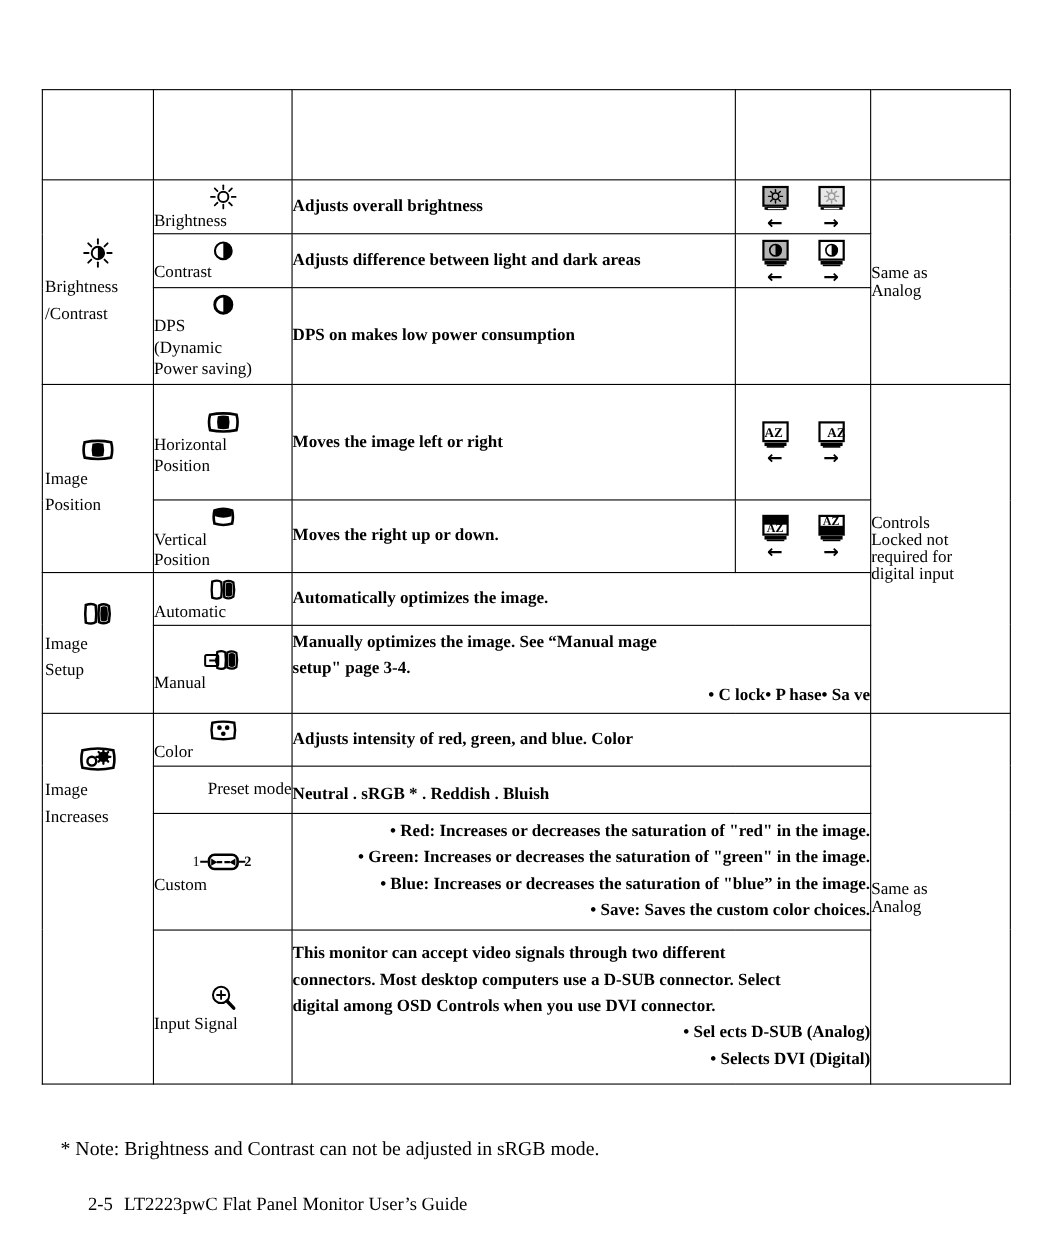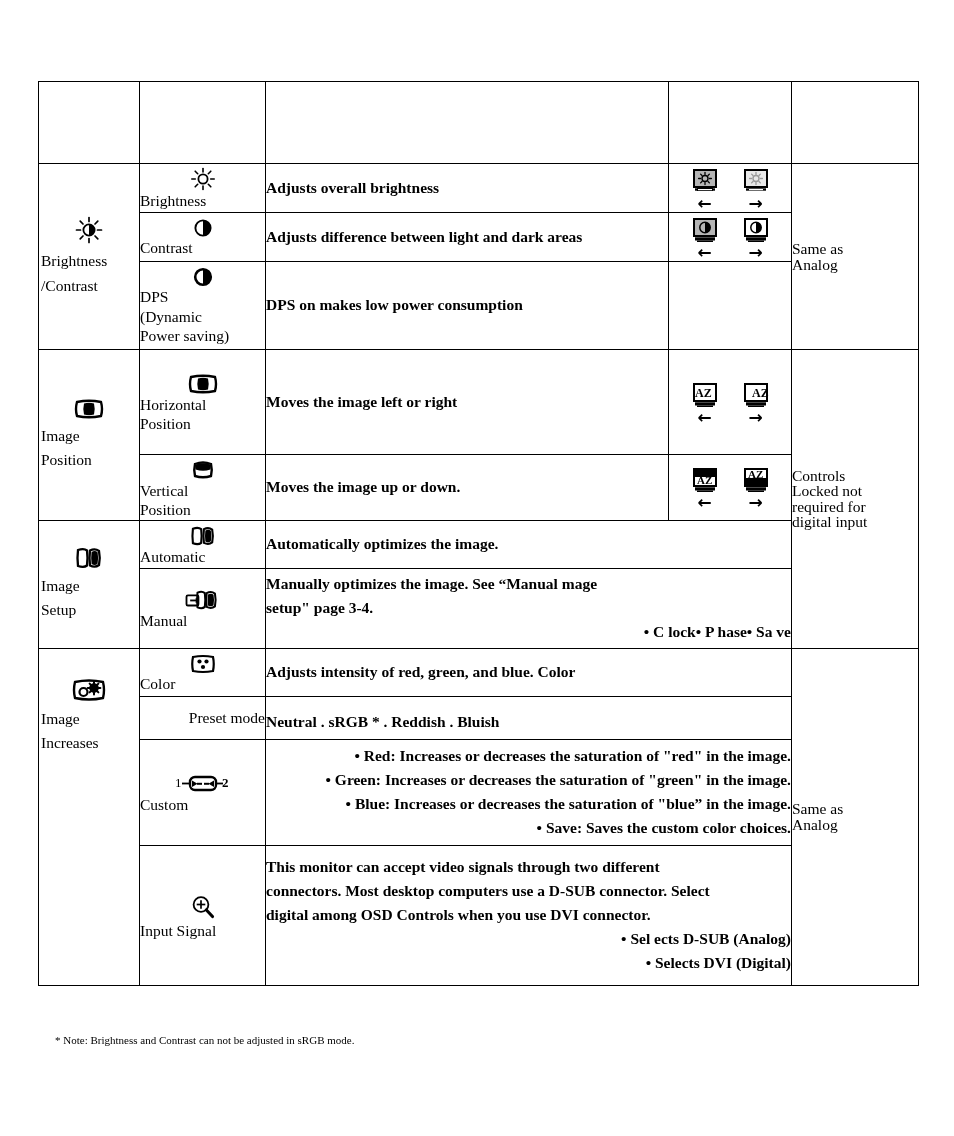--- a/index.html
+++ b/index.html
@@ -76,21 +76,21 @@
     padding: 8px 0 6px 9px;
     vertical-align: top;
     line-height: 1.65;
   }
   .sidecell span { display: block; }
 
   .note {
     position: absolute;
     left: 55px;
     top: 1034px;
-    font-size: 11px;
+    font-size: 18px;
   }
   .footer {
     position: absolute;
     left: 80px;
     top: 1085px;
     font-size: 17px;
   }
   .footer .pg { margin-right: 10px; }
 
   svg { display: block; }
@@ -345,21 +345,21 @@
         <span class="ic">
           <svg width="30" height="24" viewBox="0 0 30 24" style="margin:0 auto">
             <path d="M7 7 Q15 4 23 7 Q24.5 13 23 19 Q15 21.5 7 19 Q5.5 13 7 7 Z" fill="none" stroke="#000" stroke-width="2.4"></path>
             <path d="M7.6 7.6 Q15 5 22.4 7.6 Q23 10 22.4 12.4 Q15 15 7.6 12.4 Q7 10 7.6 7.6 Z" fill="#000"></path>
           </svg>
         </span>
         <span class="lbl">Vertical</span>
         <span class="lbl">Position</span>
       </td>
       <td class="c3 desc">
-        <p>Moves the image up or down.</p>
+        <p>Moves the right up or down.</p>
       </td>
       <td class="c4">
         <div class="iconpair">
           <div class="iconunit">
             <span>
               <svg width="30" height="29" viewBox="0 0 30 29">
                 <rect x="3" y="1" width="24" height="19" fill="#000"></rect>
                 <rect x="5" y="3" width="20" height="15" fill="#000"></rect>
                 <rect x="5" y="10" width="20" height="8" fill="#fff"></rect>
                 <text x="7" y="17" font-family="Liberation Serif, serif" font-size="11" font-weight="bold" fill="#000">AZ</text>
@@ -534,14 +534,17 @@
         <p class="bul">•  Sel  ects D-SUB (Analog)</p>
         <p class="bul">•  Selects   DVI (Digital)</p>
       </td>
     </tr>
 
   </tbody>
     </table>
 
   <div class="note">* Note: Brightness and Contrast can not be adjusted in sRGB mode.</div>
 
+  <div class="footer">
+    <span class="pg">2-5</span><span>LT2223pwC Flat Panel Monitor User’s Guide</span>
+  </div>
 
 </div>
 
 </body></html>

